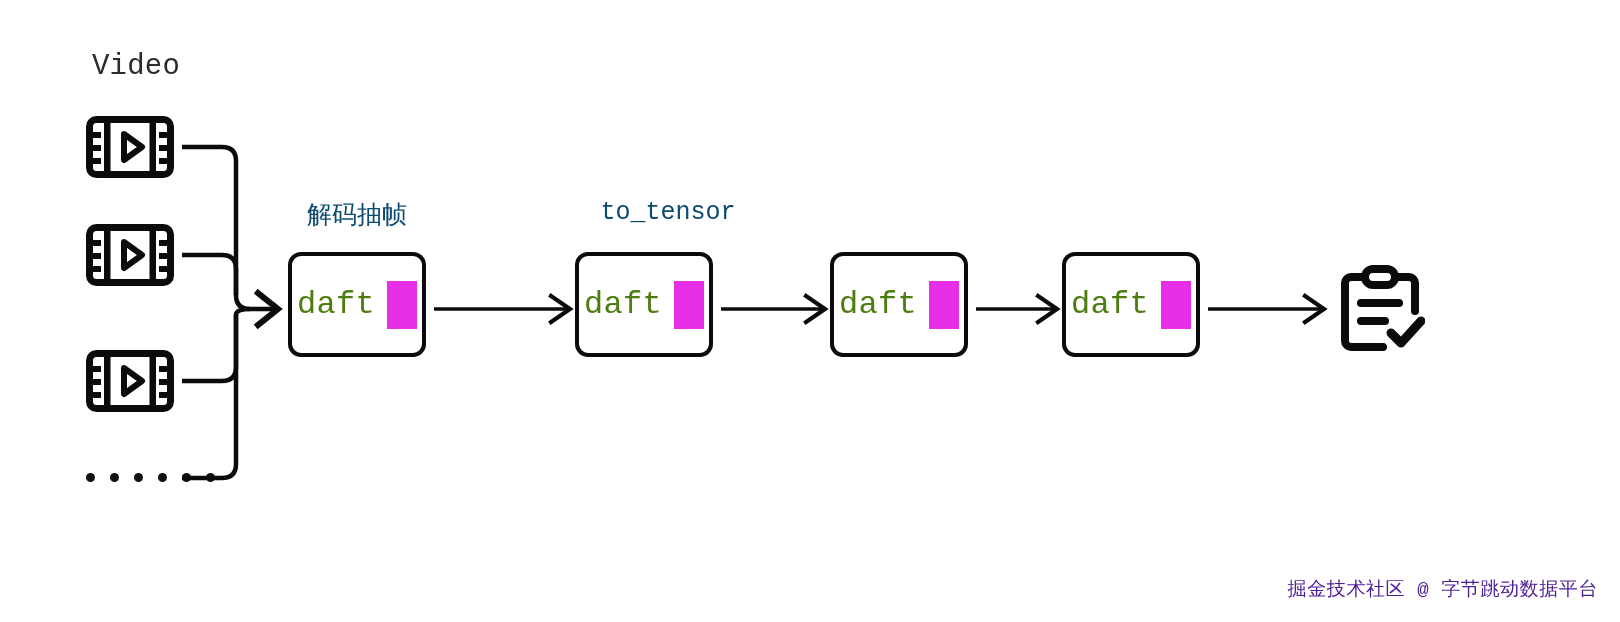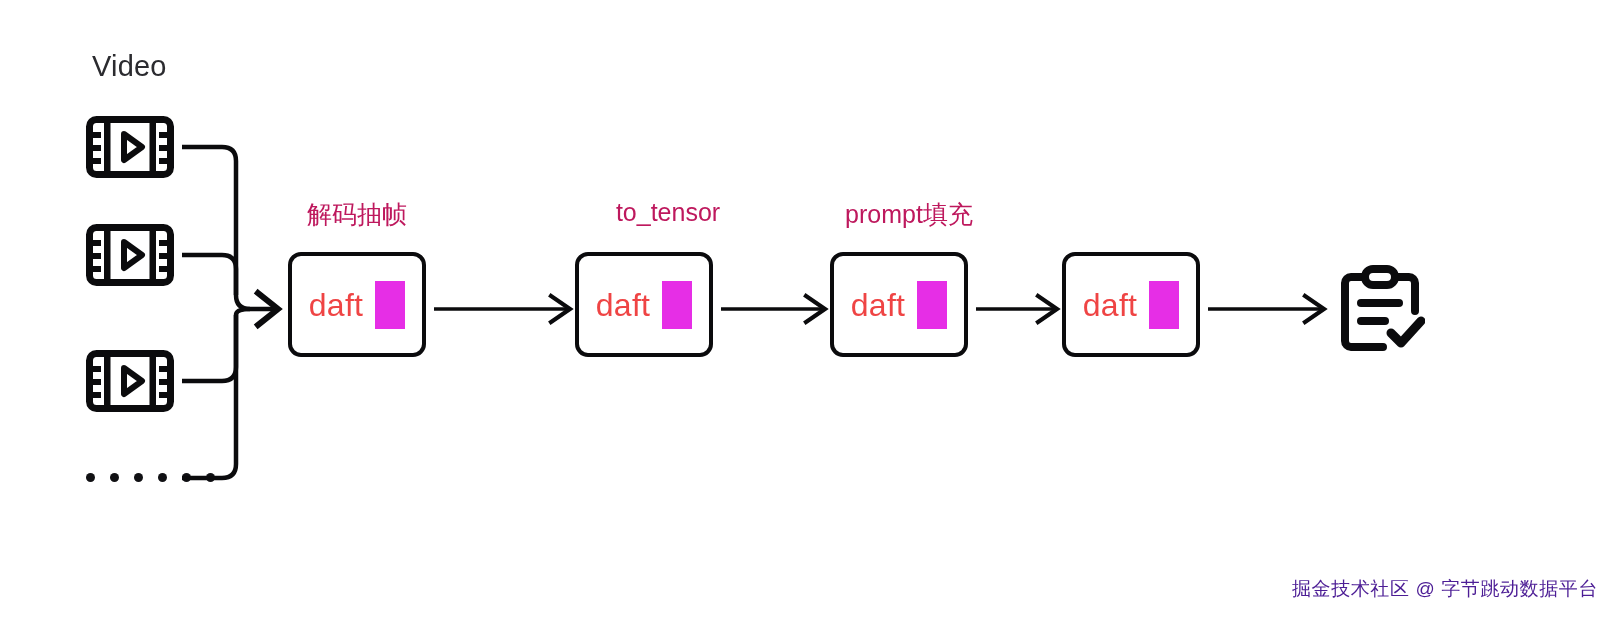--- a/index.html
+++ b/index.html
@@ -10,20 +10,21 @@
   body {
     font-family: "Liberation Sans", "DejaVu Sans", sans-serif;
     -webkit-font-smoothing: antialiased;
   }
   #canvas {
     position: relative;
     width: 1620px;
     height: 622px;
     background: #ffffff;
     overflow: hidden;
+    font-family: Liberation Mono, monospace;
   }
 
   
   .video-label {
     position: absolute;
     left: 92px;
     top: 50px;
     font-size: 29px;
     color: #2b2b2f;
     letter-spacing: 0.2px;
@@ -72,35 +73,35 @@
     border-radius: 13px;
     background: #ffffff;
     box-sizing: border-box;
     display: flex;
     align-items: center;
     justify-content: center;
     gap: 12px;
   }
   .stage .daft-text {
     font-size: 32px;
-    color: #ef4444;
+    color: #4d7c0f;
     line-height: 1;
     letter-spacing: 0.3px;
   }
   .stage .daft-mark {
     width: 30px;
     height: 48px;
     background: #e62ee6;
   }
 
   .stage-caption {
     position: absolute;
     top: 198px;
     font-size: 25px;
-    color: #be185d;
+    color: #0c4a6e;
     white-space: nowrap;
     text-align: center;
     transform: translateX(-50%);
   }
 
   
   .clipboard-icon {
     position: absolute;
     left: 1335px;
     top: 265px;
@@ -198,21 +199,20 @@
     <span class="daft-text">daft</span>
     <span class="daft-mark"></span>
   </div>
 
   <div class="stage-caption" style="left:668px;">to_tensor</div>
   <div class="stage" style="left:575px;">
     <span class="daft-text">daft</span>
     <span class="daft-mark"></span>
   </div>
 
-  <div class="stage-caption" style="left:909px;">prompt填充</div>
   <div class="stage" style="left:830px;">
     <span class="daft-text">daft</span>
     <span class="daft-mark"></span>
   </div>
 
   <div class="stage" style="left:1062px;">
     <span class="daft-text">daft</span>
     <span class="daft-mark"></span>
   </div>
 

